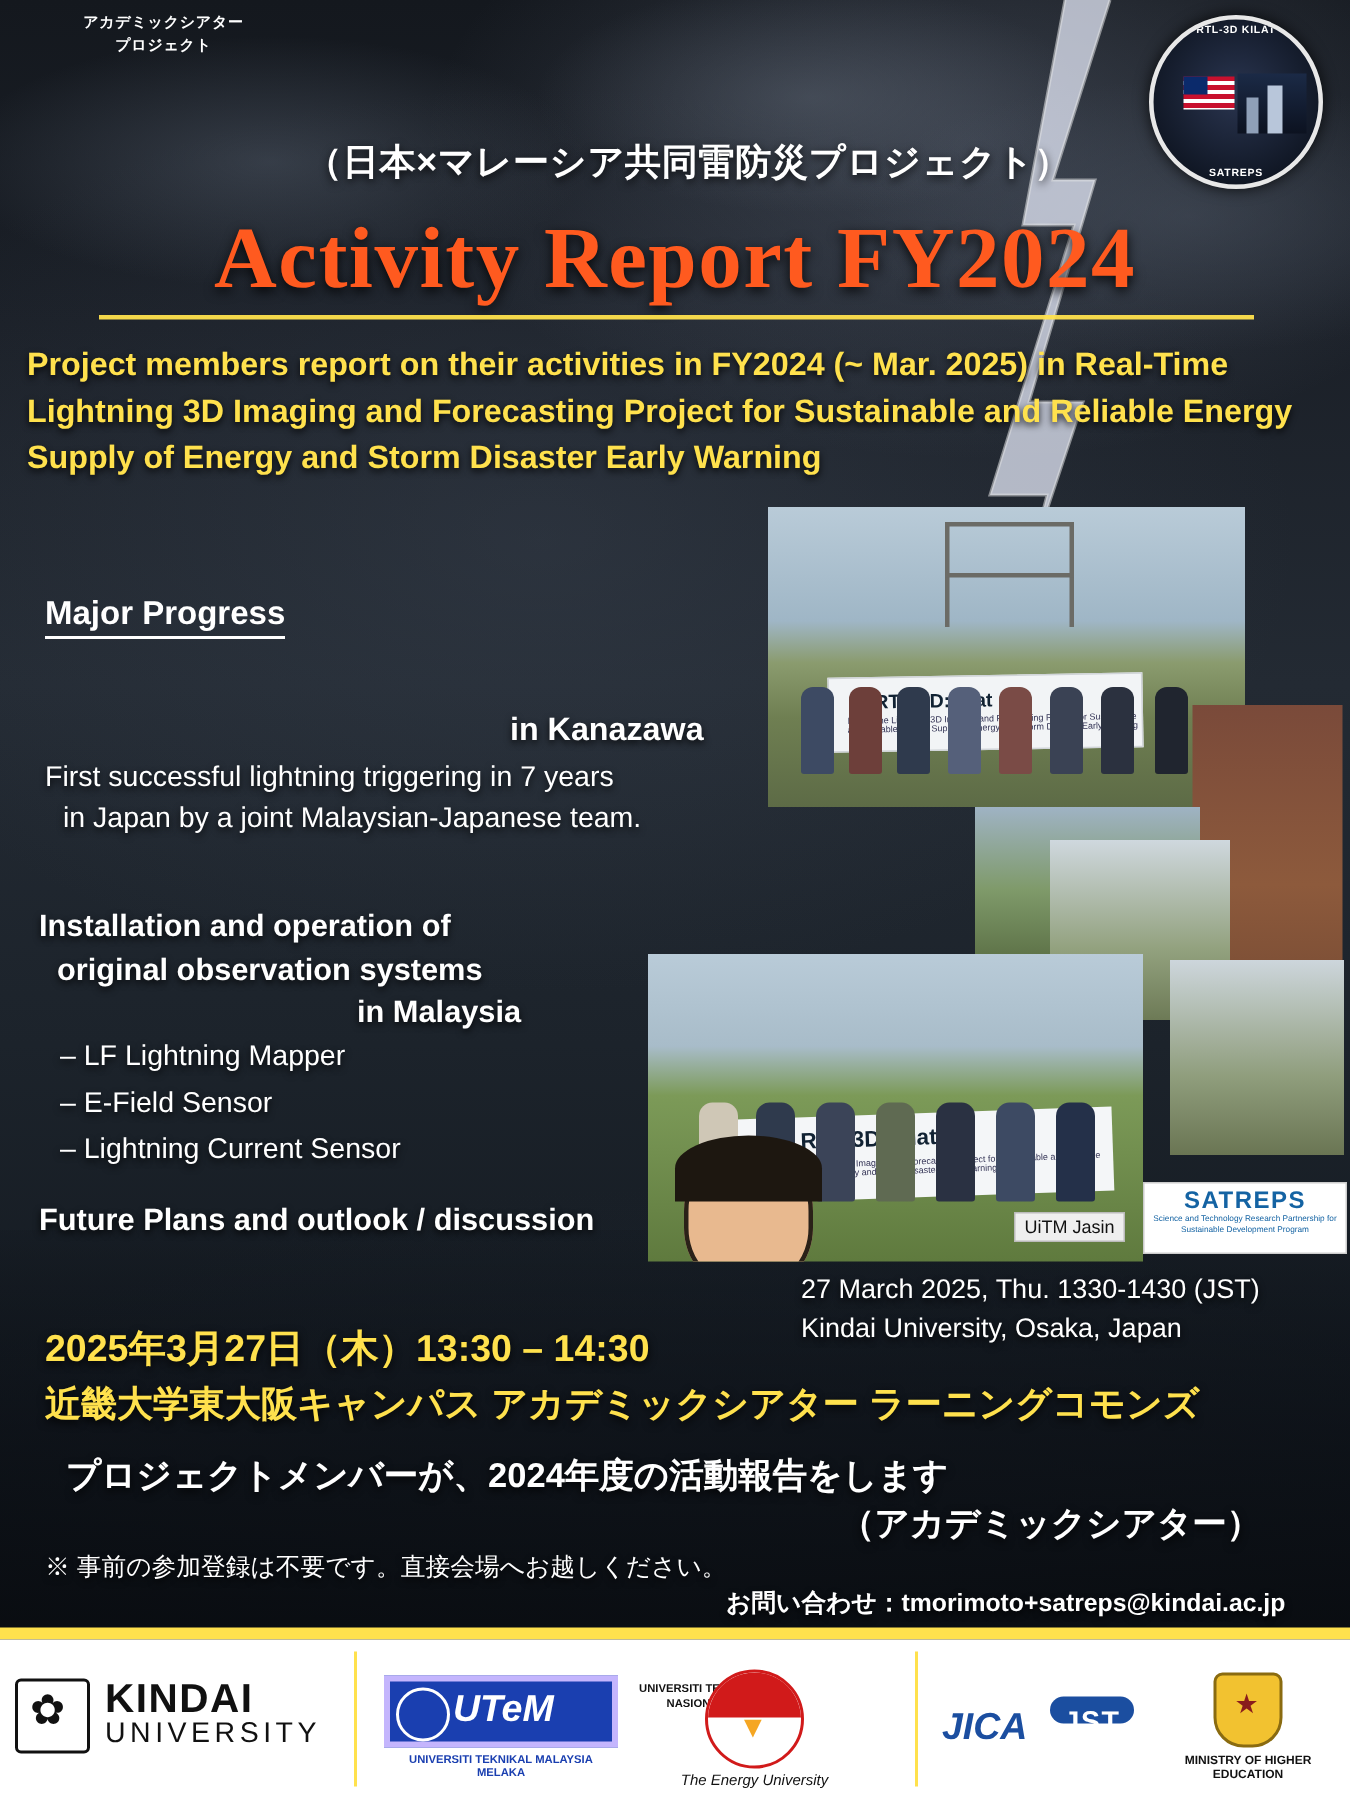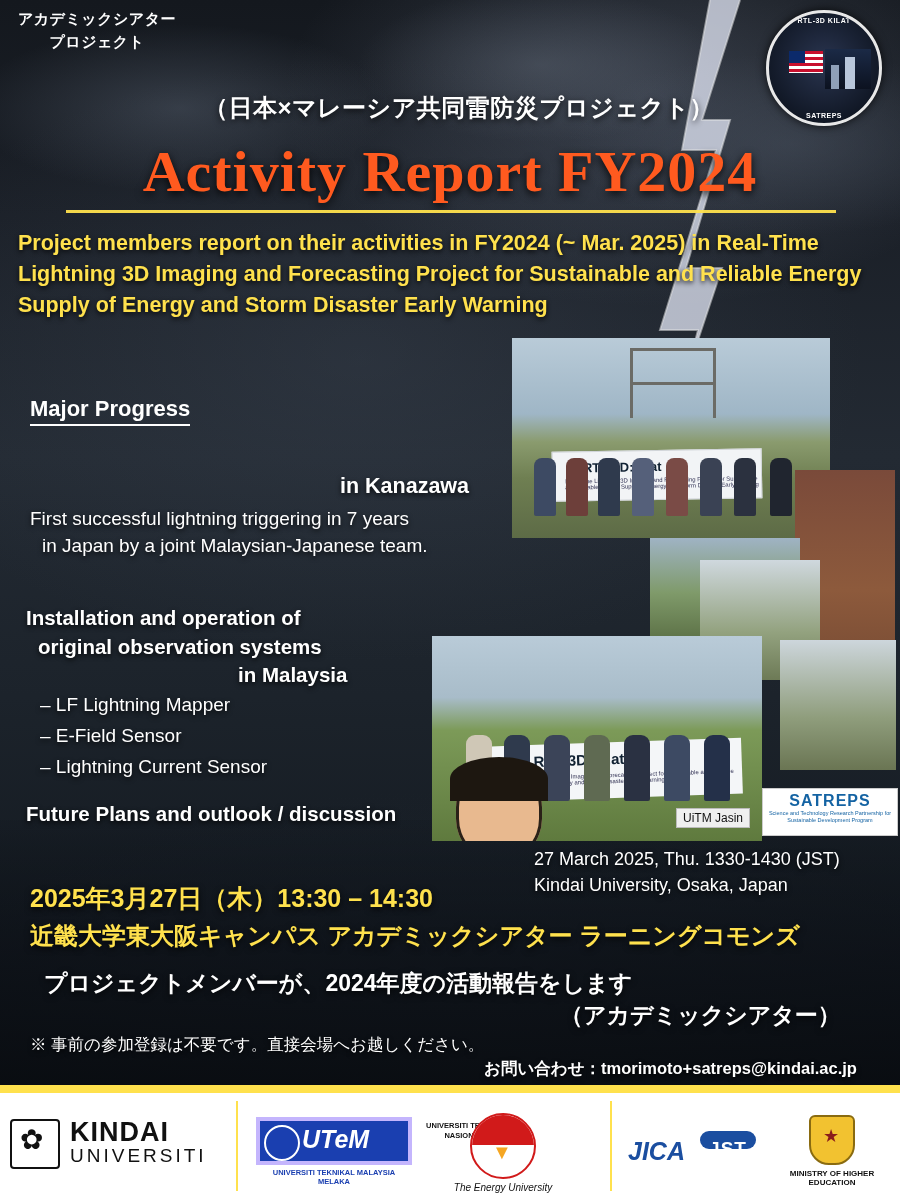--- a/index.html
+++ b/index.html
@@ -30,22 +30,22 @@
     pointer-events:none;
   }
   .sea{
     position:absolute;left:0;top:820px;width:900px;height:290px;
     background:linear-gradient(180deg, rgba(16,22,29,.2) 0%, rgba(12,16,22,.75) 45%, rgba(8,11,15,.95) 100%);
     pointer-events:none;
   }
 
   
   .at-label{
-    position:absolute;left:12px;top:8px;width:170px;
-    color:#fff;font-size:15px;font-weight:bold;line-height:1.5;text-align:center;
+    position:absolute;left:24px;top:8px;width:170px;
+    color:#fff;font-size:10px;font-weight:bold;line-height:1.5;text-align:center;
     letter-spacing:.5px;
   }
   .at-label .l2{display:block;}
 
   .title-jp{
     position:absolute;left:160px;top:30px;width:600px;text-align:center;
     color:#ffe14d;font-size:40px;font-weight:bold;letter-spacing:1px;
     text-shadow:0 2px 6px rgba(0,0,0,.8);
   }
   .subtitle-jp{
@@ -357,21 +357,21 @@
   <div class="yellow-bar"></div>
 
   <div class="footer">
     <div class="div1"></div>
     <div class="div2"></div>
 
     <div class="kindai">
       <div class="mark"></div>
       <div class="tx">
         <div class="a">KINDAI</div>
-        <div class="b">UNIVERSITI</div>
+        <div class="b">UNIVERSITY</div>
       </div>
     </div>
 
     <div class="utem">
       <div class="box">
         <div class="circ"></div>
         <div class="w">UTeM</div>
       </div>
       <div class="cap">UNIVERSITI TEKNIKAL MALAYSIA MELAKA</div>
     </div>

